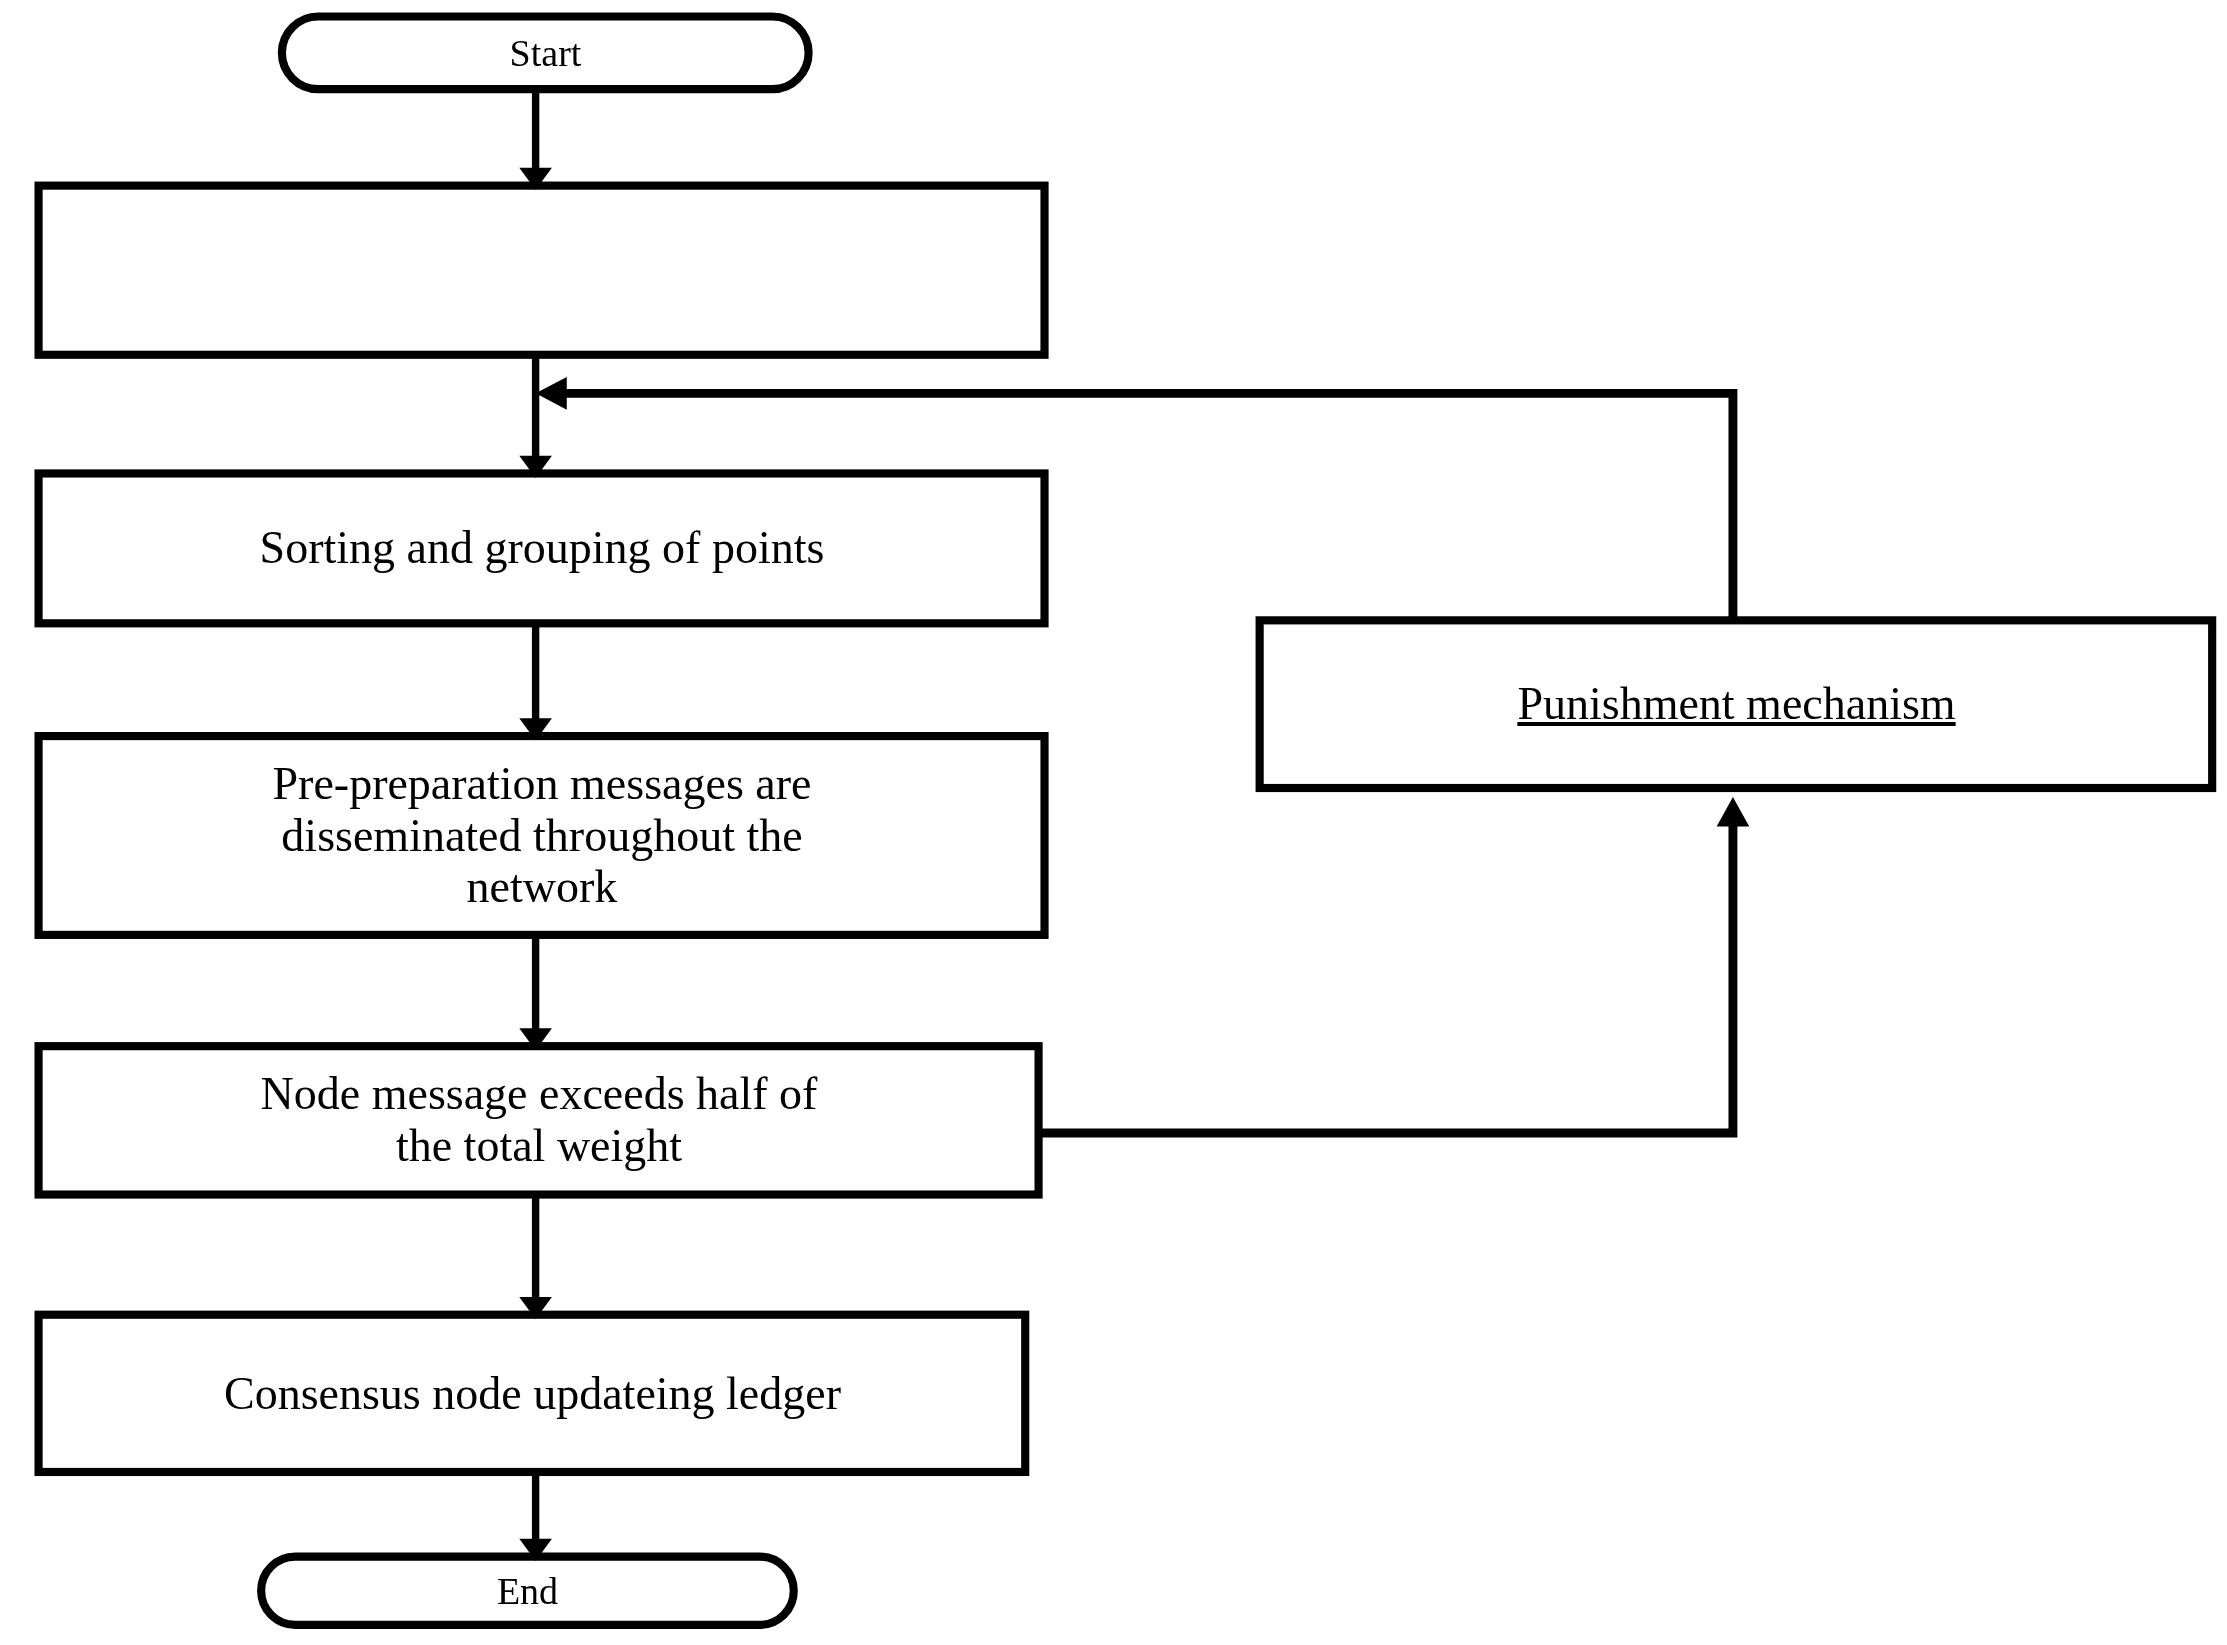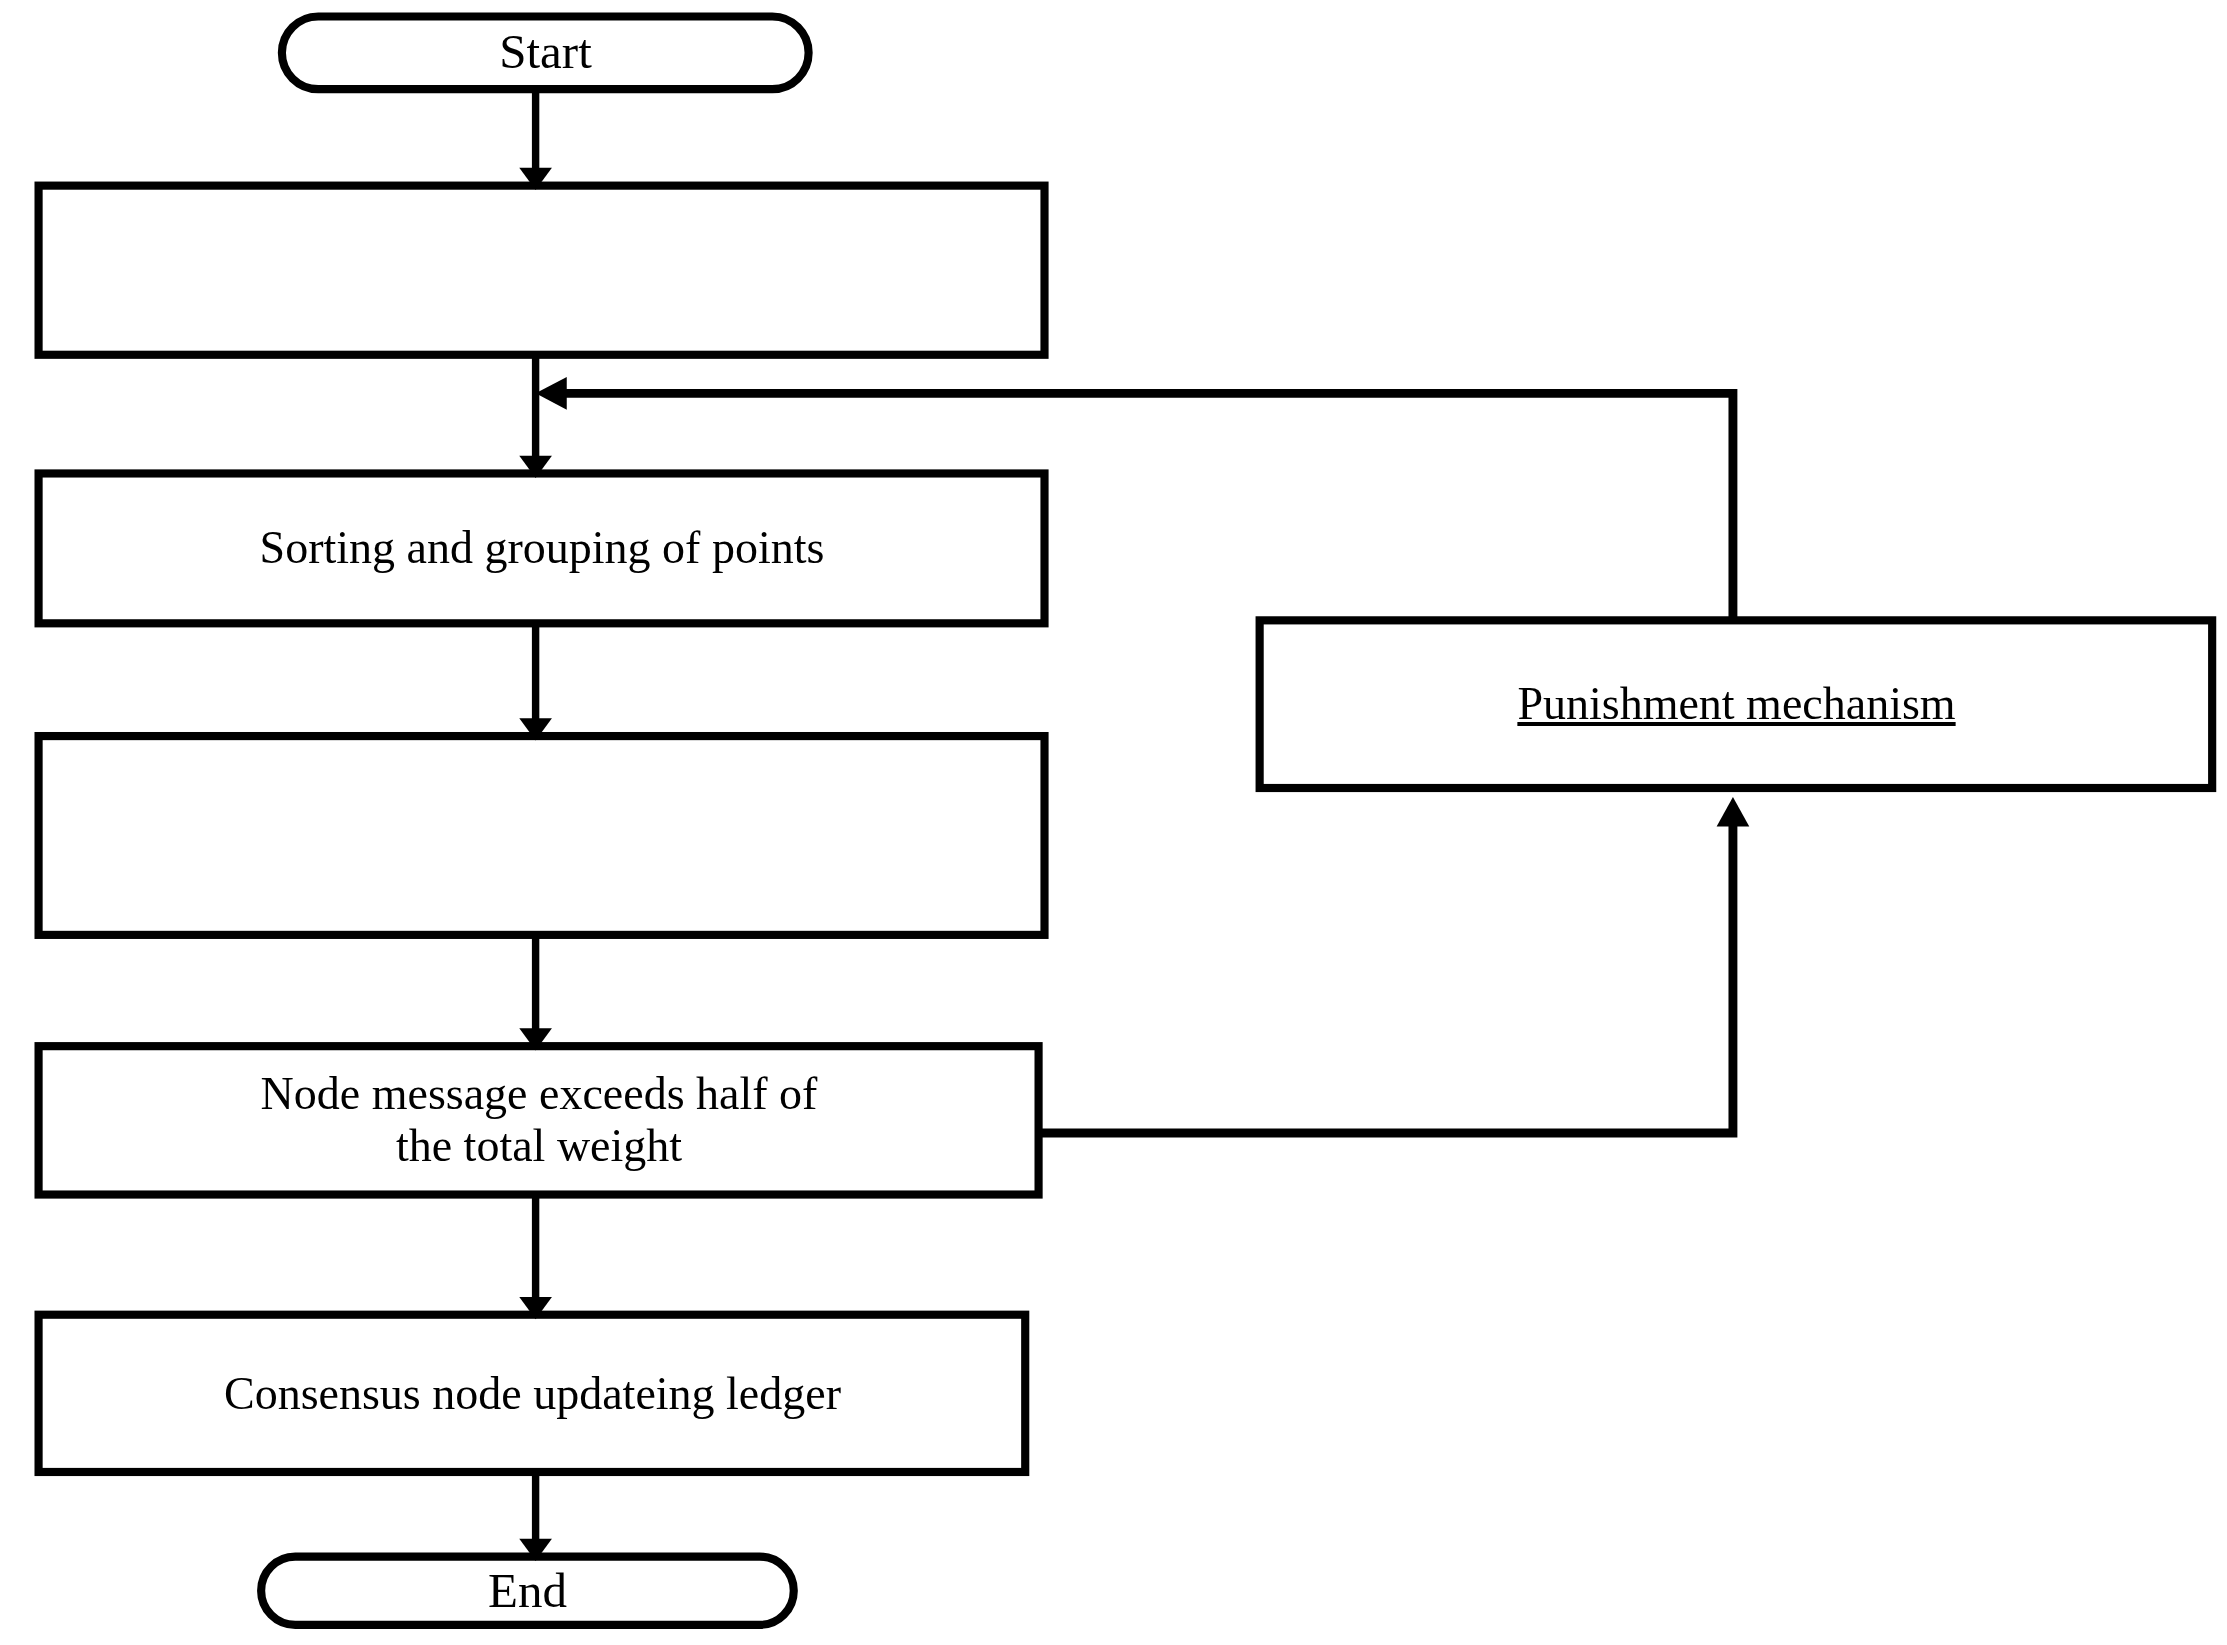--- a/index.html
+++ b/index.html
@@ -6,21 +6,21 @@
   body{width:2227px;height:1645px;position:relative;overflow:hidden;
        font-family:"Liberation Serif","DejaVu Serif",serif;color:#000;}
   #stage{position:absolute;left:0;top:0;width:2227px;height:1645px;}
   svg.layer{position:absolute;left:0;top:0;width:2227px;height:1645px;}
   .nodeText{
     position:absolute;display:flex;align-items:center;justify-content:center;
     text-align:center;line-height:1.12;color:#000;
     font-family:"Liberation Serif","DejaVu Serif",serif;
     white-space:pre-line;pointer-events:none;
   }
-  .terminalText{font-size:49px;}
+  .terminalText{font-size:38px;}
   .processText{font-size:46px;}
 </style>
 </head>
 <body>
 
 <div id="stage">
 
   <svg class="layer" viewBox="0 0 3002 2217">
     <defs>
       <marker id="arrowDown" markerWidth="9" markerHeight="9" refX="4.5" refY="8.4" orient="auto" markerUnits="strokeWidth">
@@ -89,20 +89,23 @@
       <polyline points="2336,836 2336,530 762,530" fill="none" stroke="#000" stroke-width="12"></polyline>
       <path d="M764,508 L764,552 L722,530 z" fill="#000"></path>
     </g>
   </svg>
 
   <div class="nodeText terminalText" style="left:282px;top:16.3px;width:527px;height:73px;">Start</div>
 
 
   <div class="nodeText processText" style="left:39px;top:473px;width:1006px;height:150px;">Sorting and grouping of points</div>
 
+  <div class="nodeText processText" style="left:39px;top:736px;width:1006px;height:199px;">Pre-preparation messages are
+disseminated throughout the
+network</div>
 
   <div class="nodeText processText" style="left:39px;top:1046px;width:1000px;height:148px;">Node message exceeds half of
 the total weight</div>
 
   <div class="nodeText processText" style="left:39px;top:1315px;width:987px;height:157px;">Consensus node updateing ledger</div>
 
   <div class="nodeText terminalText" style="left:261px;top:1557px;width:533px;height:68px;">End</div>
 
   <div class="nodeText processText" style="left:1260px;top:620px;width:953px;height:168px;text-decoration:underline;">Punishment mechanism</div>
 

